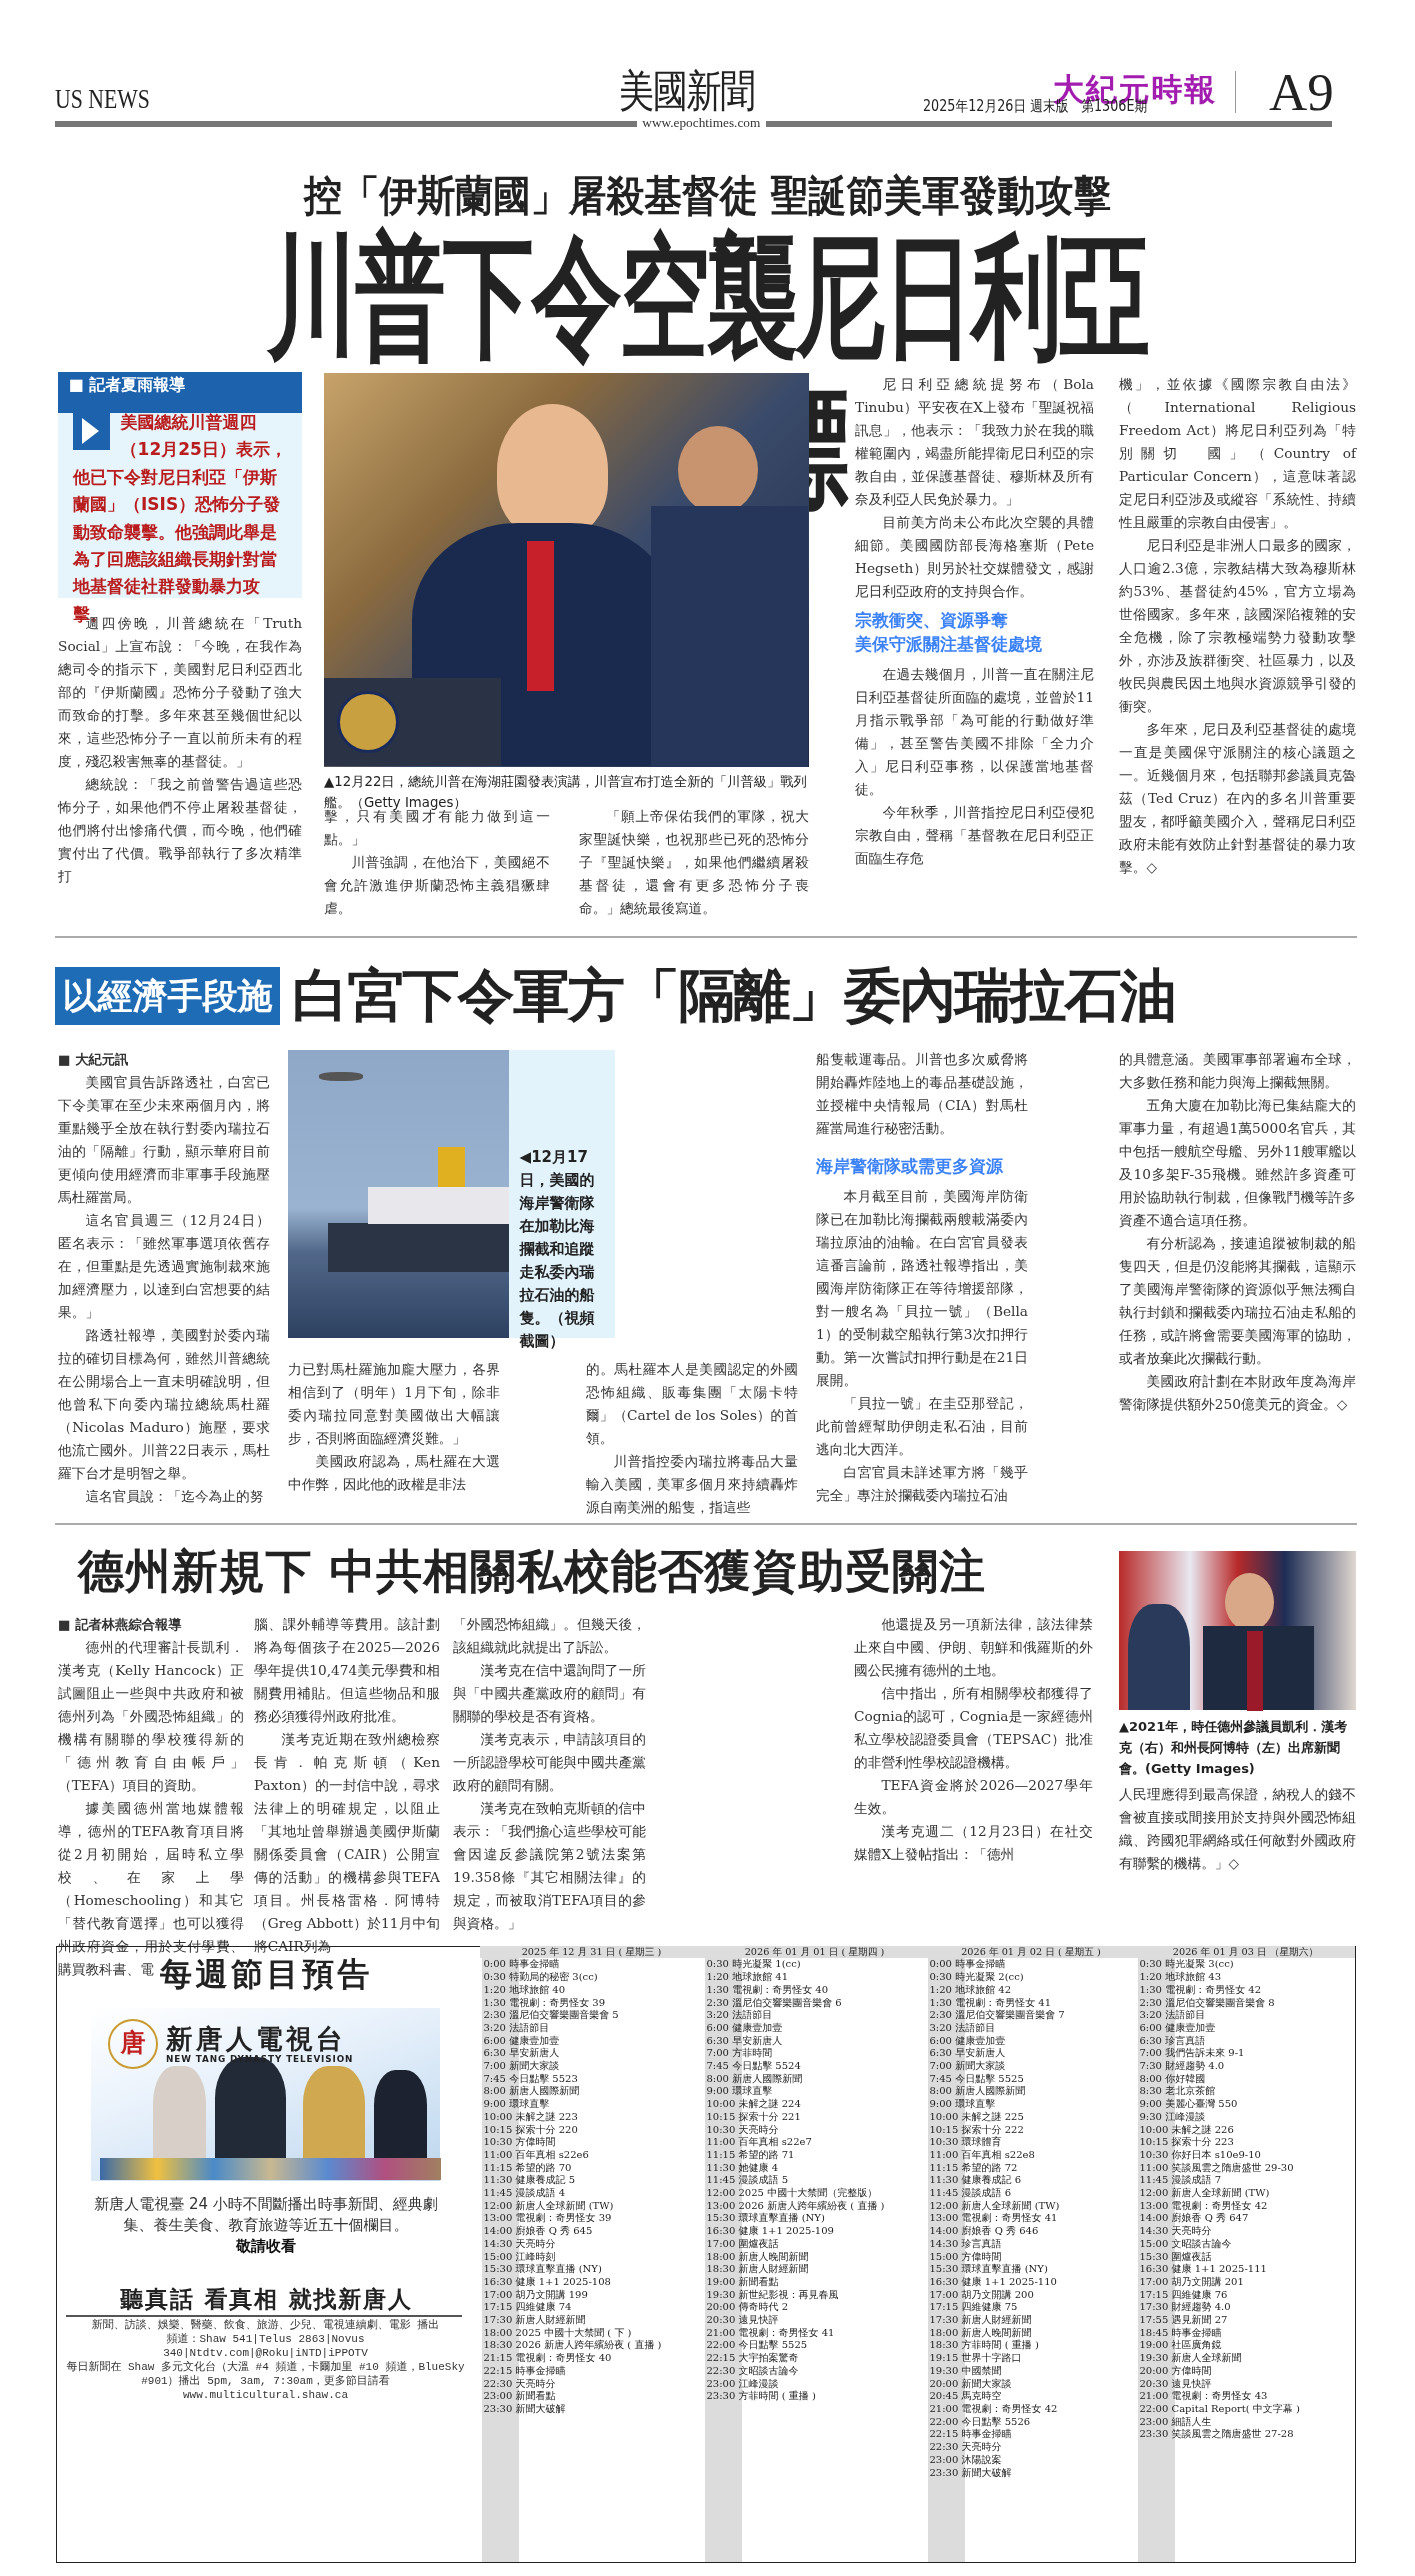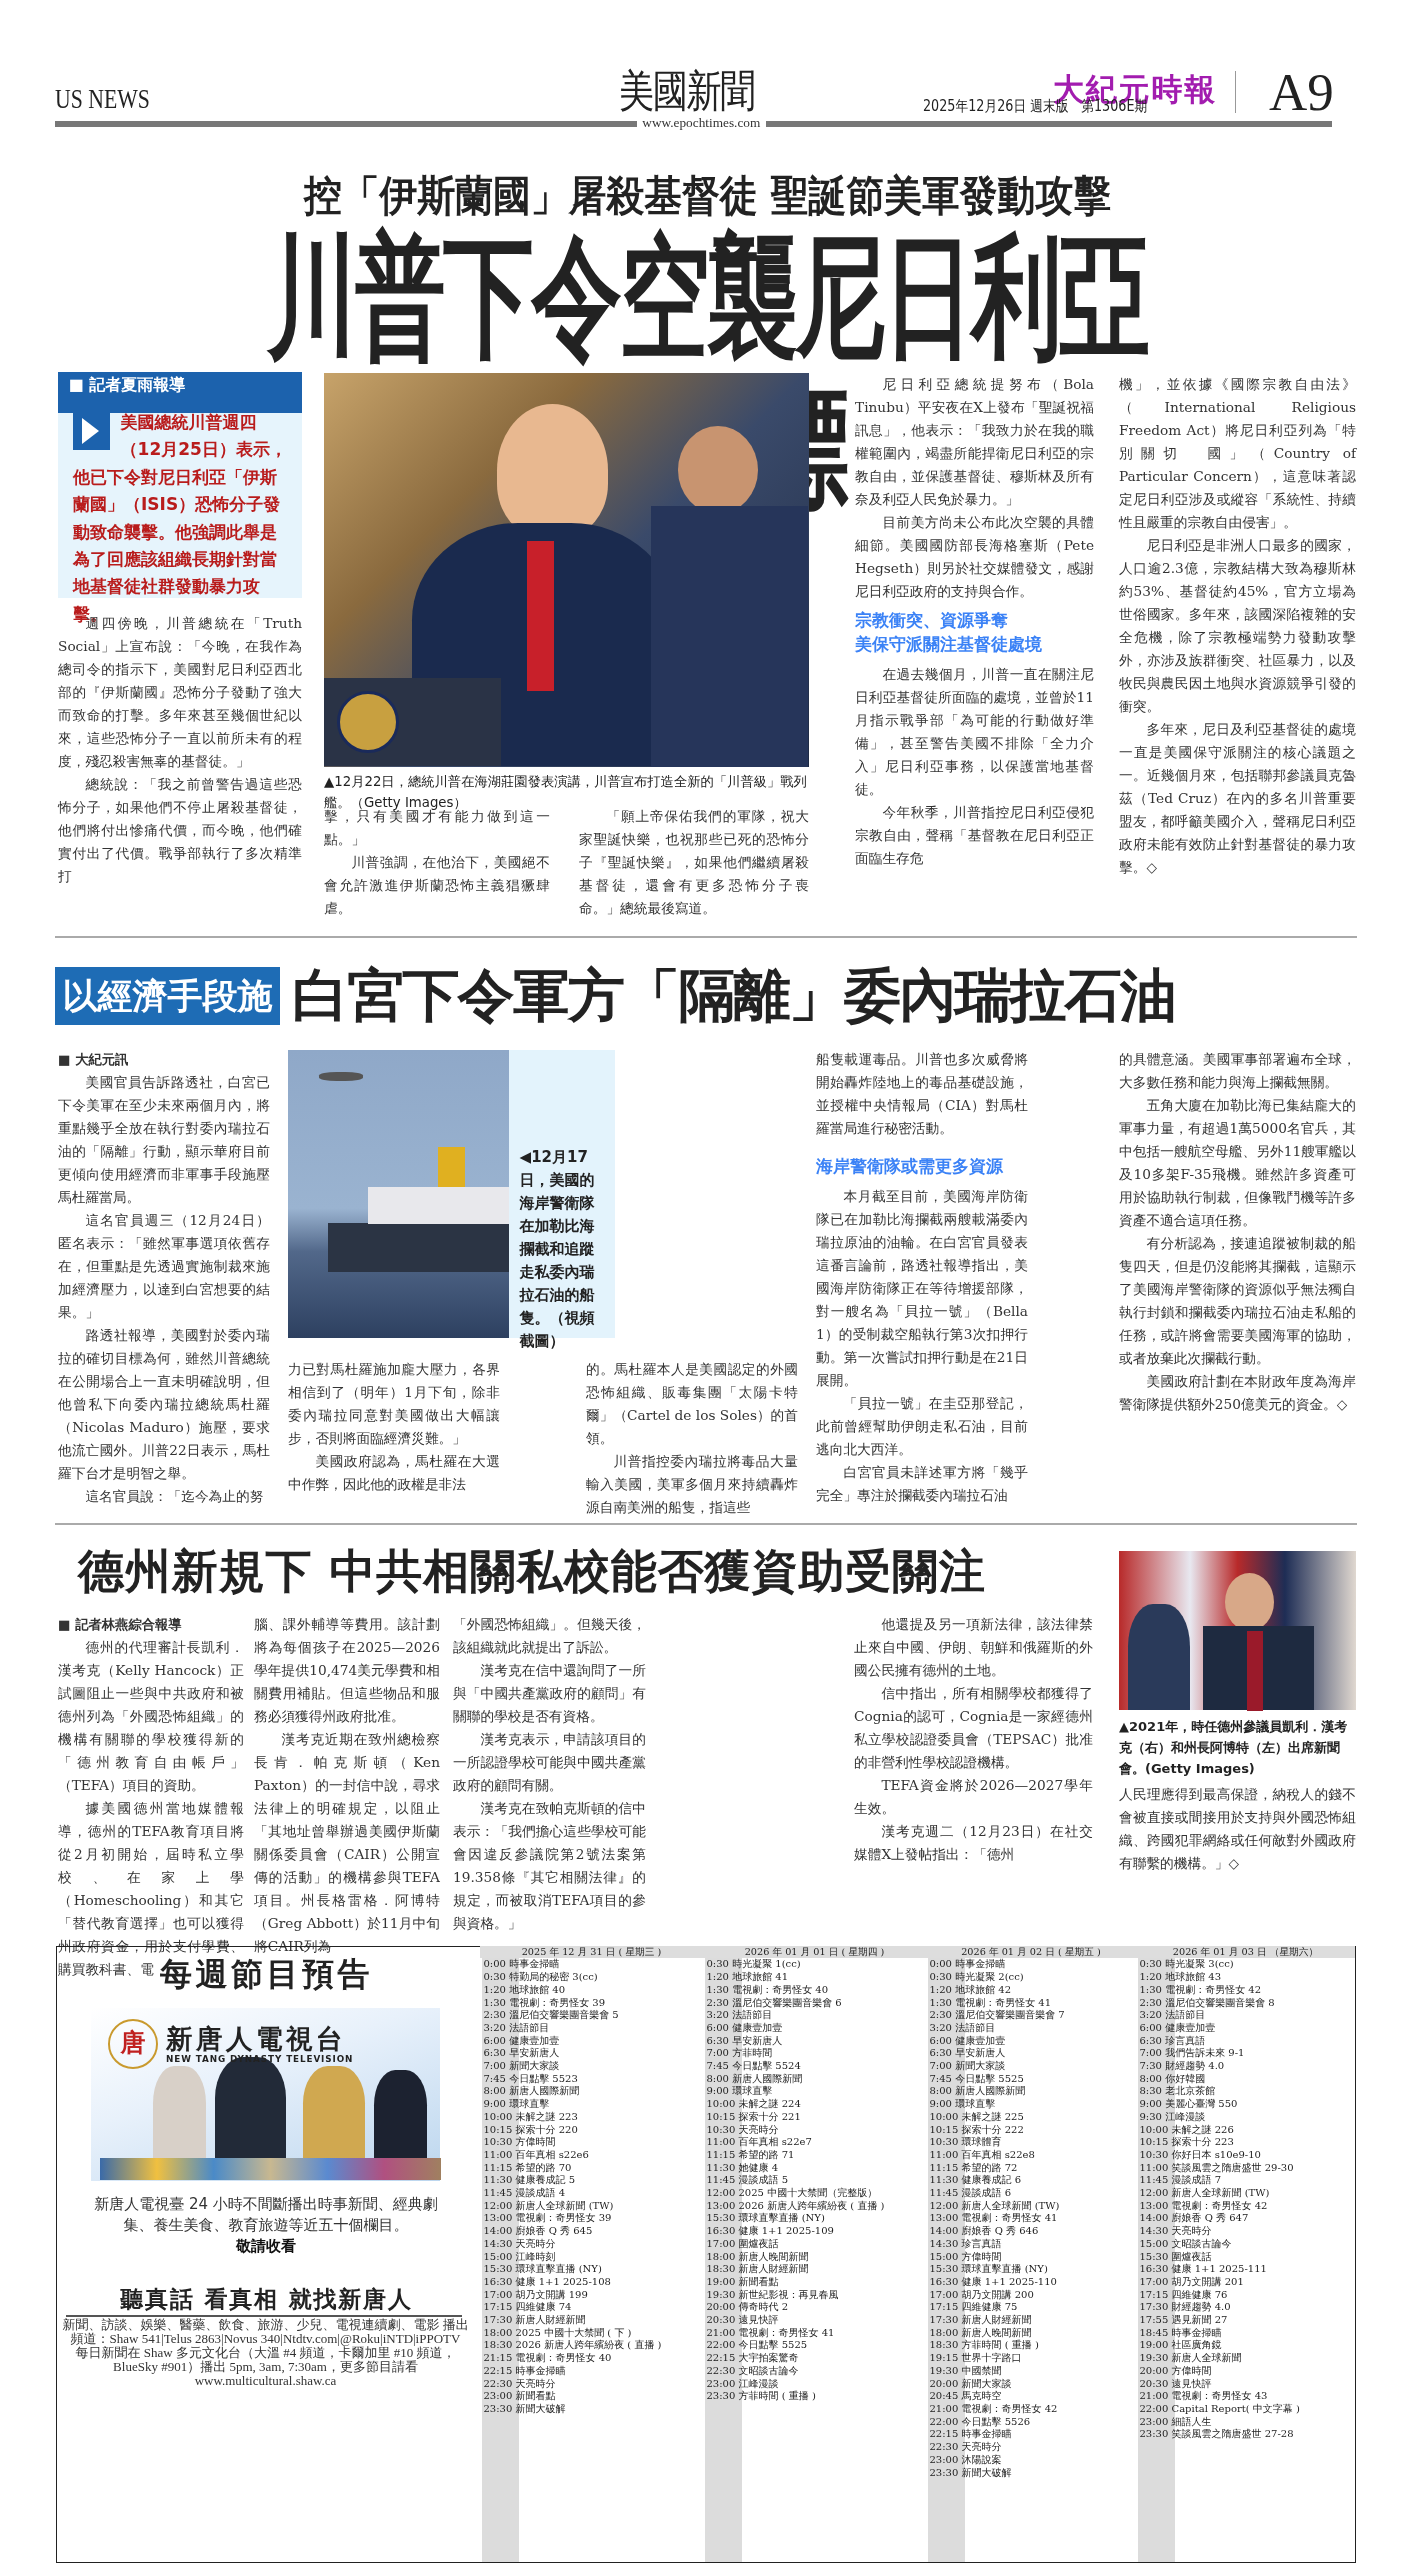--- a/index.html
+++ b/index.html
@@ -34,21 +34,21 @@
 .photo3{left:1119px;top:1551px;width:237px;height:159px;background:linear-gradient(90deg,#b82a2a 0%,#e8e8f0 30%,#b82a2a 50%,#1e2d55 70%,#e0d8d0 100%)}
 .ad-box{left:56px;top:1946px;width:1300px;height:617px;border:1.8px solid #222}
 .ad-title{left:66px;top:1953px;width:401px;text-align:center;font-size:32px;font-weight:bold;font-family:"DejaVu Sans",sans-serif;letter-spacing:3.5px}
 .ntd-img{left:91px;top:2008px;width:349px;height:173px;background:linear-gradient(160deg,#fff 0%,#e8f1fb 40%,#bcd6ee 100%)}
 .ntd-logo-circle{left:108px;top:2019px;width:50px;height:50px;border-radius:50%;border:2.7px solid #c99a2e;color:#c02020;font-size:25px;text-align:center;line-height:44px;font-weight:bold}
 .ntd-name{left:166px;top:2021px;font-size:26.5px;font-weight:bold;font-family:"DejaVu Sans",sans-serif;letter-spacing:3.5px}
 .ntd-sub{left:166px;top:2054px;font-size:8.8px;font-weight:bold;font-family:"DejaVu Sans",sans-serif;letter-spacing:0.9px}
 .ad-desc{left:80px;top:2194px;width:372px;text-align:center;font-size:15px;line-height:21px;font-family:"DejaVu Sans",sans-serif;color:#333}
 .ad-slogan{left:66px;top:2284px;width:401px;text-align:center;font-size:23px;font-weight:bold;font-family:"DejaVu Sans",sans-serif;letter-spacing:1.8px}
 .ad-slogan-rule{left:66px;top:2315px;width:396px;height:1.8px;background:#555}
-.ad-channels{left:62px;top:2318px;width:407px;text-align:center;font-size:13px;line-height:14px;font-family:Liberation Serif, serif;color:#333}
+.ad-channels{left:62px;top:2318px;width:407px;text-align:center;font-size:11px;line-height:14px;font-family:Liberation Mono, monospace;color:#333}
 .sched{top:1946px;height:784px}
 .sched-head{height:12.4px;background:#ddd;font-size:9.7px;line-height:12.4px;text-align:center;font-family:"DejaVu Serif",serif;color:#222}
 .sched-body{position:relative;height:604px}
 .sched-gutter{position:absolute;left:1.8px;top:0;width:37px;height:100%;background:#dcdcdc}
 .sched-list{position:relative;font-size:10px;line-height:12.7px;font-family:"DejaVu Serif",serif;padding-left:3.5px;white-space:nowrap}
 </style>
 </head>
 <body>
 
 <div class="abs masthead-left">US NEWS</div>

